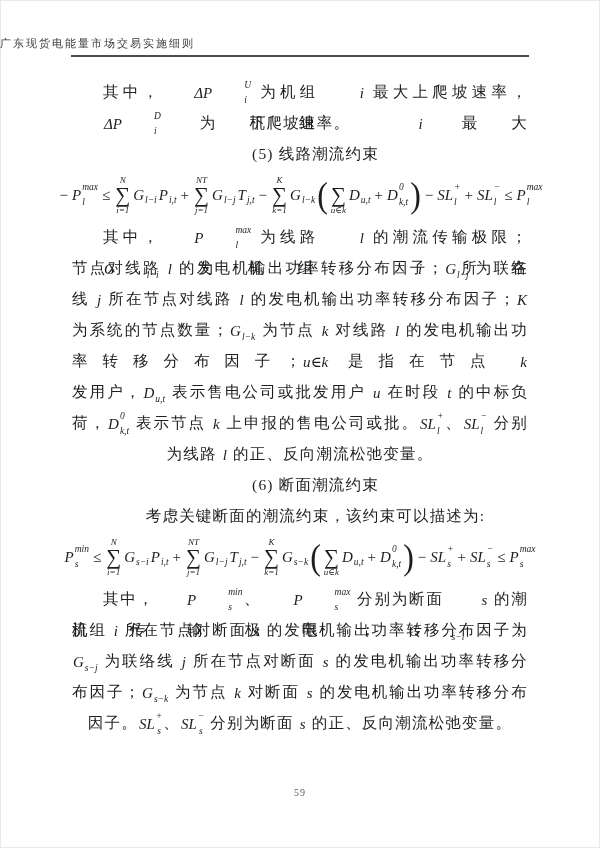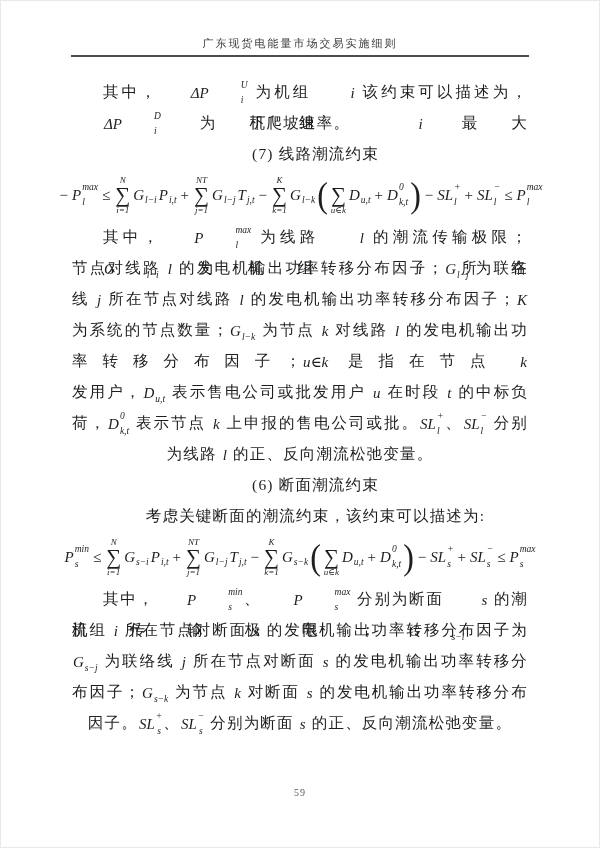--- a/index.html
+++ b/index.html
@@ -5,21 +5,21 @@
   html,body{margin:0;padding:0;background:#f2f2f2;}
   .page{
     position:relative;width:600px;height:848px;margin:0 auto;
     background:#ffffff;overflow:hidden;
     font-family:"Liberation Serif","DejaVu Serif",serif;
     color:#1e1e1e;box-shadow:inset 0 0 0 1px #e9e9e9;
   }
   
   .header{position:absolute;top:0;left:0;right:0;}
   .header-title{
-    text-align:center;padding-top:37px;font-size:11px;color:#3c3c3c;
+    padding-top:37px;font-size:11px;color:#3c3c3c;
     letter-spacing:2px;line-height:13px;
   }
   .header-rule{height:2px;background:#4d4d4d;margin:5px 71px 0 71px;}
   
   .content{position:absolute;top:76px;left:72px;right:72px;}
   .line{
     height:31px;line-height:31px;font-size:15.5px;letter-spacing:1.2px;
     text-align:center;
   }
   .line.ind{text-indent:31px;}
@@ -59,31 +59,31 @@
 
   <div class="content">
       <div class="line ind j"><span class="t">其中，</span><span class="m">
           <span class="mv">ΔP</span>
           <span class="ss">
             <span class="su">U</span>
             <span class="sl">i</span>
           </span>
         </span><span class="t"> 为机组 </span><span class="m">
           <span class="mv">i</span>
-        </span><span class="t"> 该约束可以描述为，</span><span class="m">
+        </span><span class="t"> 最大上爬坡速率，</span><span class="m">
           <span class="mv">ΔP</span>
           <span class="ss">
             <span class="su">D</span>
             <span class="sl">i</span>
           </span>
         </span><span class="t"> 为机组 </span><span class="m">
           <span class="mv">i</span>
         </span><span class="t"> 最大</span></div>
       <div class="line"><span class="t">下爬坡速率。</span></div>
-      <div class="line ind"><span class="t">(7) 线路潮流约束</span></div>
+      <div class="line ind"><span class="t">(5) 线路潮流约束</span></div>
       <div class="formula">
         <span class="op">−</span>
         <span class="m">
           <span class="mv">P</span>
           <span class="ss">
             <span class="su">max</span>
             <span class="sl">l</span>
           </span>
         </span>
         <span class="op">≤</span>

